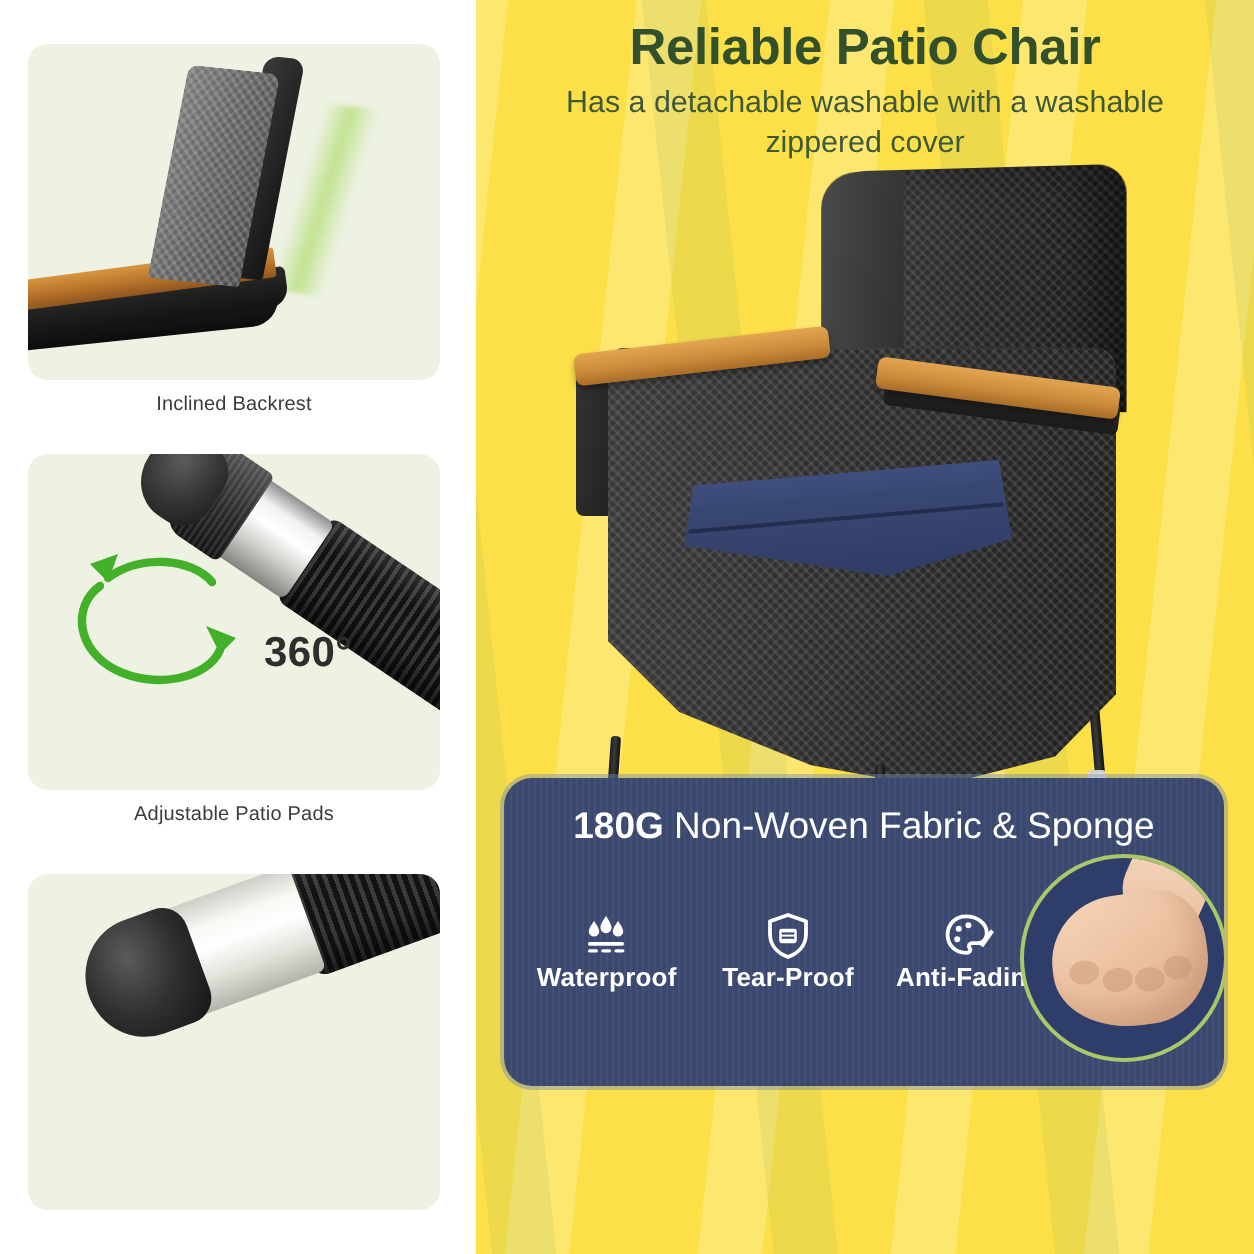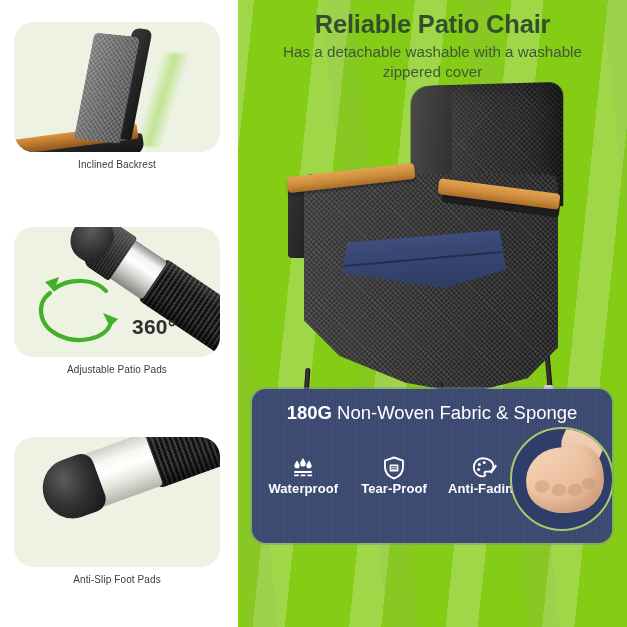--- a/index.html
+++ b/index.html
@@ -13,22 +13,22 @@
   }
   #page { position:relative; width:627px; height:627px; overflow:hidden; background:#fff; }
 
   
   .left-col {
     position:absolute; left:0; top:0; width:238px; height:627px;
     background:#ffffff;
   }
   .feat { position:absolute; left:14px; width:206px; }
   .feat-card {
-    position:relative; width:206px; height:130px;
-    background:#edf2e3; border-radius:20px; overflow:hidden;
+    position:relative; width:206px; height:168px;
+    background:#edf2e3; border-radius:10px; overflow:hidden;
   }
   .feat-label {
     margin-top:7px; text-align:center;
     font-size:10px; color:#3b3b3b; letter-spacing:.1px;
     white-space:nowrap;
   }
   #feat1 { top:22px; }
   #feat2 { top:227px; }
   #feat3 { top:437px; }
 
@@ -126,21 +126,21 @@
   }
   .asp-tip {
     position:absolute; left:-10px; top:0; width:58px; height:60px;
     background:radial-gradient(ellipse at 42% 30%,#5b5b5b,#303030 50%,#141414 100%);
     border-radius:50% 22% 22% 50%;
   }
 
   
   .right-panel {
     position:absolute; left:238px; top:0; width:389px; height:627px;
-    background:#84cc16; overflow:hidden;
+    background:#fde047; overflow:hidden;
   }
   .stripes {
     position:absolute; inset:-60px -40px;
     background:repeating-linear-gradient(96deg,
       rgba(255,255,255,0) 0 30px,
       rgba(255,255,255,.22) 30px 62px,
       rgba(255,255,255,0) 62px 96px);
   }
   .stripes2 {
     position:absolute; inset:-60px -40px;
@@ -319,21 +319,20 @@
     </div>
 
     <div class="feat" id="feat3">
       <div class="feat-card">
         <div class="asp-leg">
           <div class="asp-thread"></div>
           <div class="asp-white"></div>
           <div class="asp-tip"></div>
         </div>
       </div>
-      <div class="feat-label">Anti-Slip Foot Pads</div>
     </div>
 
   </div>
 
   <div class="right-panel">
     <div class="stripes"></div>
     <div class="stripes2"></div>
 
     <div class="head-title">Reliable Patio Chair</div>
     <div class="head-sub">Has a detachable washable with a washable zippered cover</div>

